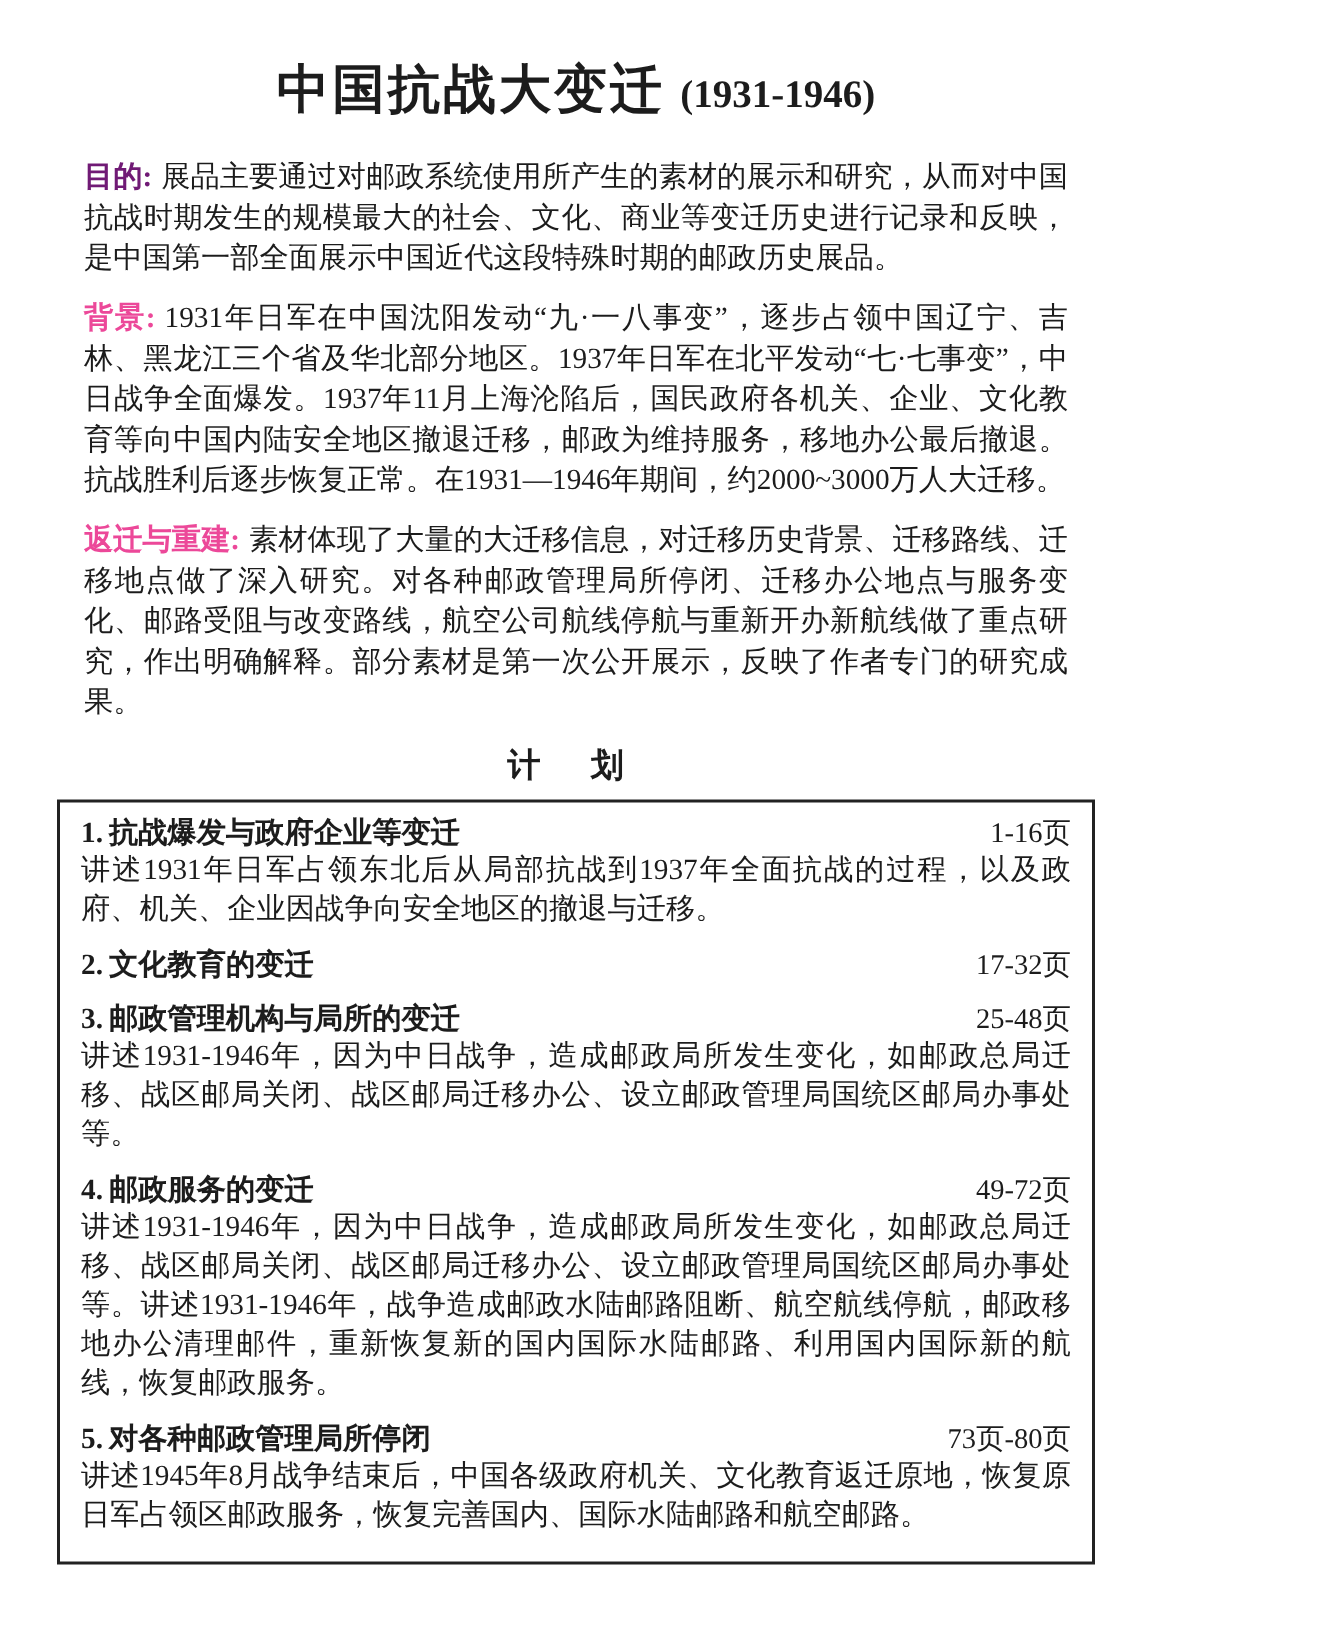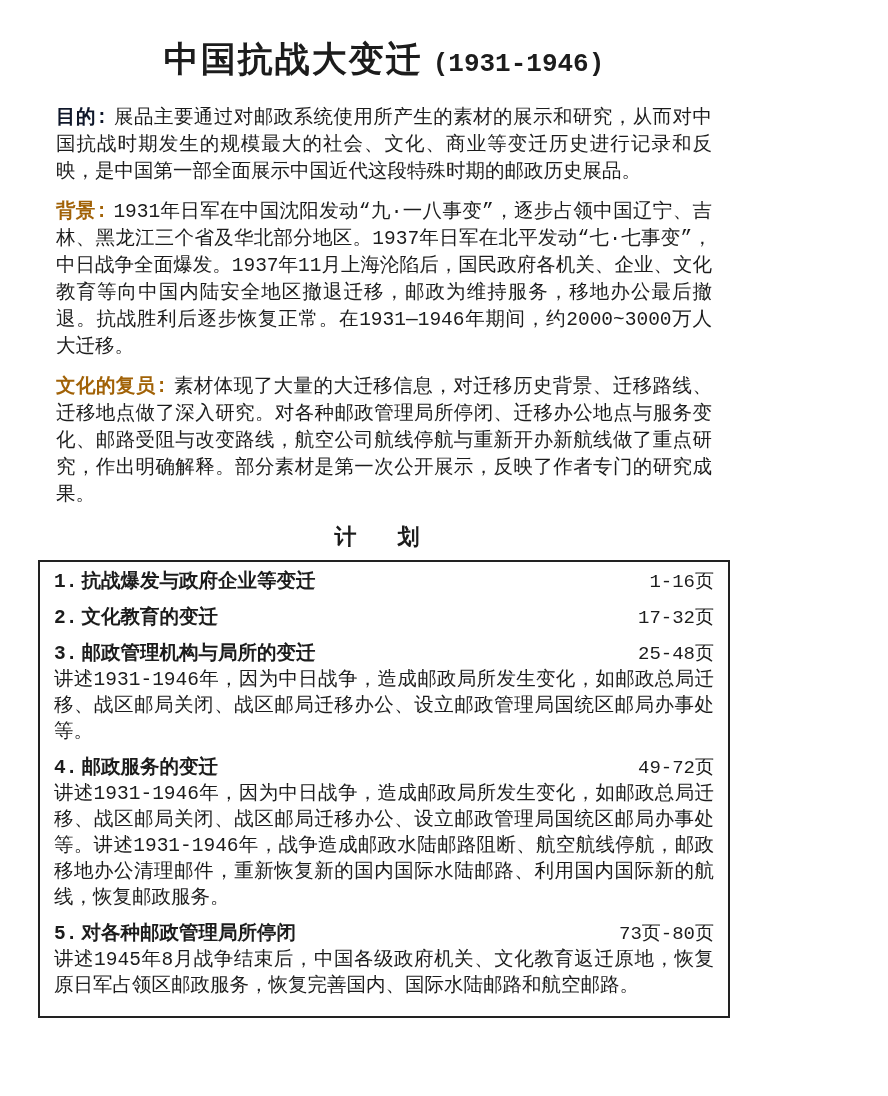--- a/index.html
+++ b/index.html
@@ -2,21 +2,21 @@
 <html><head>
 <meta charset="utf-8">
 <style>
   * { margin:0; padding:0; box-sizing:border-box; }
   html,body { background:#ffffff; }
   .page {
     position:relative;
     width:768px; height:1096px;
     background:#ffffff;
     color:#1c1c1c;
-    font-family:Liberation Mono, monospace;
+    font-family:Liberation Serif, serif;
     overflow:hidden;
   }
   .title-row {
     text-align:center;
     padding-top:36px;
   }
   .title-main {
     font-size:35px;
     font-weight:bold;
     letter-spacing:2px;
@@ -29,22 +29,22 @@
   .intro {
     padding:22px 56px 0 56px;
   }
   .intro p {
     font-size:19.5px;
     line-height:27px;
     text-align:justify;
     margin-bottom:13px;
   }
   .lbl { font-weight:bold; margin-right:6px; }
-  .lbl-orange { color:#0f172a; }
-  .lbl-purple { color:#a16207; }
+  .lbl-orange { color:#701a75; }
+  .lbl-purple { color:#ec4899; }
   .plan-heading {
     text-align:center;
     font-size:22px;
     font-weight:bold;
     letter-spacing:14px;
     margin-top:6px;
     margin-bottom:8px;
   }
   .plan-box {
     margin:0 38px;
@@ -79,33 +79,34 @@
   </div>
 
   <div class="intro">
     <p>
       <span class="lbl lbl-orange">目的:</span><span>展品主要通过对邮政系统使用所产生的素材的展示和研究，从而对中国抗战时期发生的规模最大的社会、文化、商业等变迁历史进行记录和反映，是中国第一部全面展示中国近代这段特殊时期的邮政历史展品。</span>
     </p>
     <p>
       <span class="lbl lbl-purple">背景:</span><span>1931年日军在中国沈阳发动“九·一八事变”，逐步占领中国辽宁、吉林、黑龙江三个省及华北部分地区。1937年日军在北平发动“七·七事变”，中日战争全面爆发。1937年11月上海沦陷后，国民政府各机关、企业、文化教育等向中国内陆安全地区撤退迁移，邮政为维持服务，移地办公最后撤退。抗战胜利后逐步恢复正常。在1931—1946年期间，约2000~3000万人大迁移。</span>
     </p>
     <p>
-      <span class="lbl lbl-purple">文化的复员:</span><span>素材体现了大量的大迁移信息，对迁移历史背景、迁移路线、迁移地点做了深入研究。对各种邮政管理局所停闭、迁移办公地点与服务变化、邮路受阻与改变路线，航空公司航线停航与重新开办新航线做了重点研究，作出明确解释。部分素材是第一次公开展示，反映了作者专门的研究成果。</span>
+      <span class="lbl lbl-purple">返迁与重建:</span><span>素材体现了大量的大迁移信息，对迁移历史背景、迁移路线、迁移地点做了深入研究。对各种邮政管理局所停闭、迁移办公地点与服务变化、邮路受阻与改变路线，航空公司航线停航与重新开办新航线做了重点研究，作出明确解释。部分素材是第一次公开展示，反映了作者专门的研究成果。</span>
     </p>
   </div>
 
   <div class="plan-heading">计 划</div>
 
   <div class="plan-box">
 
     <div class="plan-section">
       <div class="ps-head">
         <span class="ps-title"><span class="ps-num">1.</span><span>抗战爆发与政府企业等变迁</span></span>
         <span class="ps-pages">1-16页</span>
       </div>
+      <div class="ps-body">讲述1931年日军占领东北后从局部抗战到1937年全面抗战的过程，以及政府、机关、企业因战争向安全地区的撤退与迁移。</div>
     </div>
 
     <div class="plan-section">
       <div class="ps-head">
         <span class="ps-title"><span class="ps-num">2.</span><span>文化教育的变迁</span></span>
         <span class="ps-pages">17-32页</span>
       </div>
     </div>
 
     <div class="plan-section">

